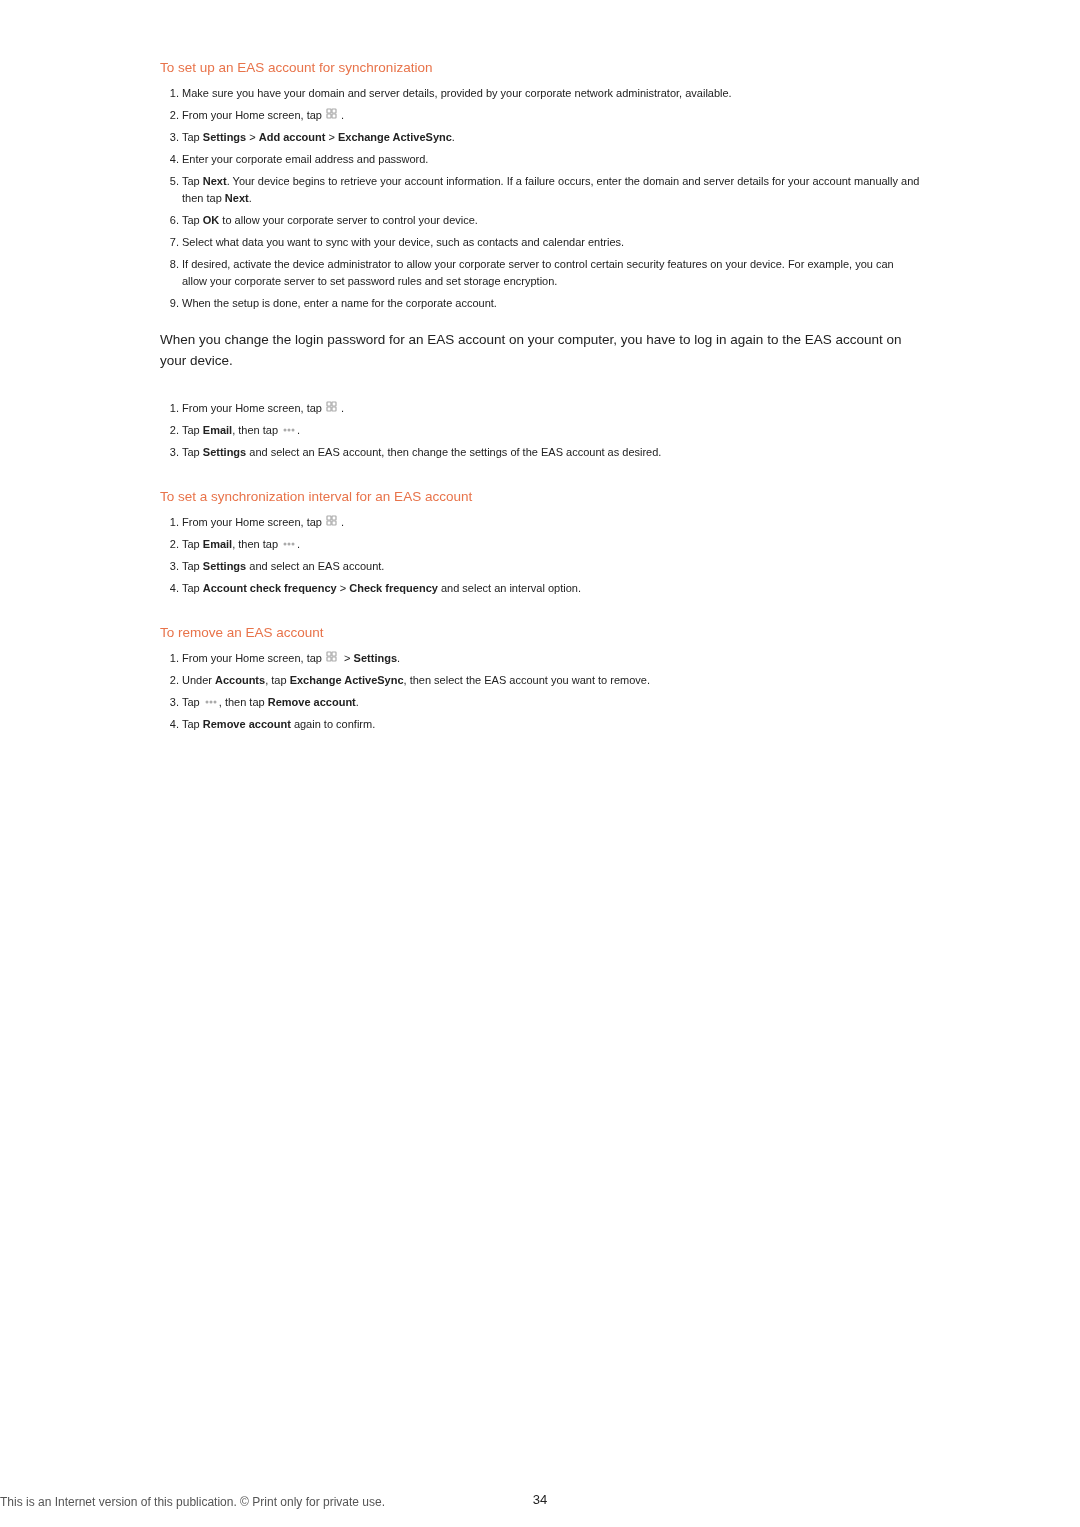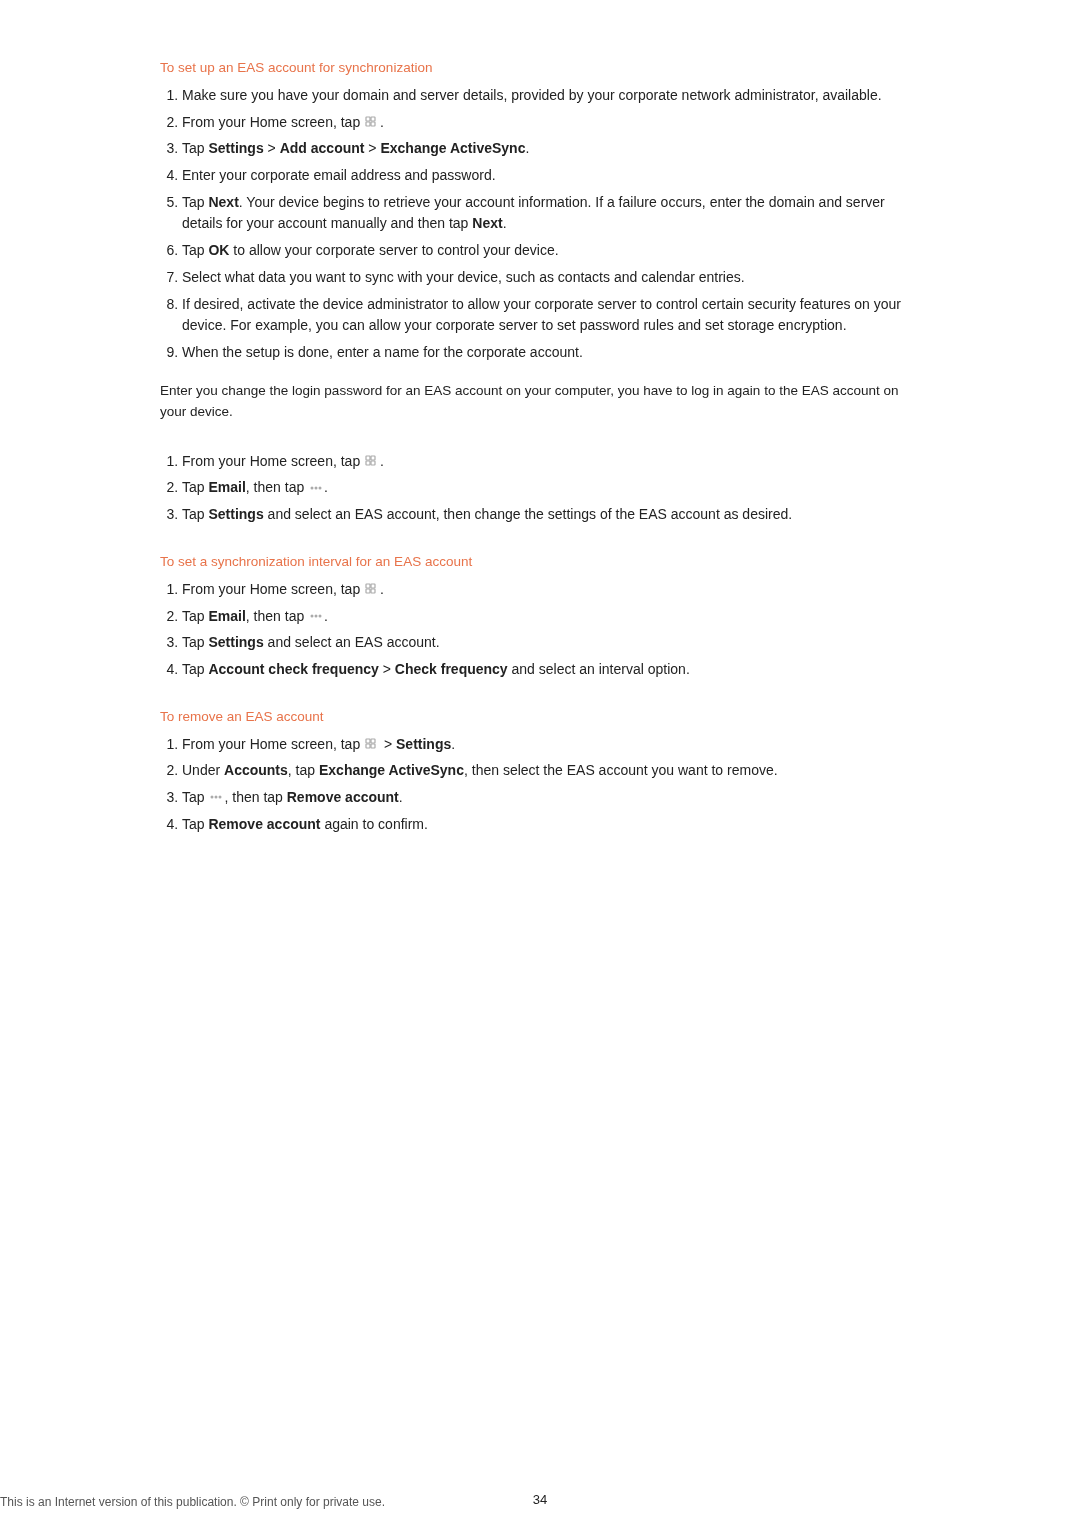--- a/index.html
+++ b/index.html
@@ -27,21 +27,21 @@
     .section {
       margin-bottom: 24px;
     }
     ol {
       padding-left: 22px;
       margin-bottom: 12px;
     }
     ol li {
       margin-bottom: 5px;
       line-height: 1.55;
-      font-size: 14px;
+      font-size: 11px;
     }
     .note-block {
       margin: 16px 0 20px 0;
       font-size: 13.5px;
       line-height: 1.6;
     }
     b, strong {
       font-weight: bold;
     }
     .footer-page {
@@ -94,21 +94,21 @@
       </span>.</li>
       <li>Tap <b>Settings</b> &gt; <b>Add account</b> &gt; <b>Exchange ActiveSync</b>.</li>
       <li>Enter your corporate email address and password.</li>
       <li>Tap <b>Next</b>. Your device begins to retrieve your account information. If a failure occurs, enter the domain and server details for your account manually and then tap <b>Next</b>.</li>
       <li>Tap <b>OK</b> to allow your corporate server to control your device.</li>
       <li>Select what data you want to sync with your device, such as contacts and calendar entries.</li>
       <li>If desired, activate the device administrator to allow your corporate server to control certain security features on your device. For example, you can allow your corporate server to set password rules and set storage encryption.</li>
       <li>When the setup is done, enter a name for the corporate account.</li>
     </ol>
     <div class="note-block">
-      Enter you change the login password for an EAS account on your computer, you have to log in again to the EAS account on your device.
+      When you change the login password for an EAS account on your computer, you have to log in again to the EAS account on your device.
     </div>
   </div>
 
   <div class="section section-gap">
     <ol>
       <li>From your Home screen, tap <span class="icon-grid">
         <svg width="14" height="14" viewBox="0 0 14 14">
               <rect x="1" y="1" width="4" height="4" rx="0.5" fill="none" stroke="#aaa" stroke-width="1.2"></rect>
               <rect x="6" y="1" width="4" height="4" rx="0.5" fill="none" stroke="#aaa" stroke-width="1.2"></rect>
               <rect x="1" y="6" width="4" height="4" rx="0.5" fill="none" stroke="#aaa" stroke-width="1.2"></rect>

